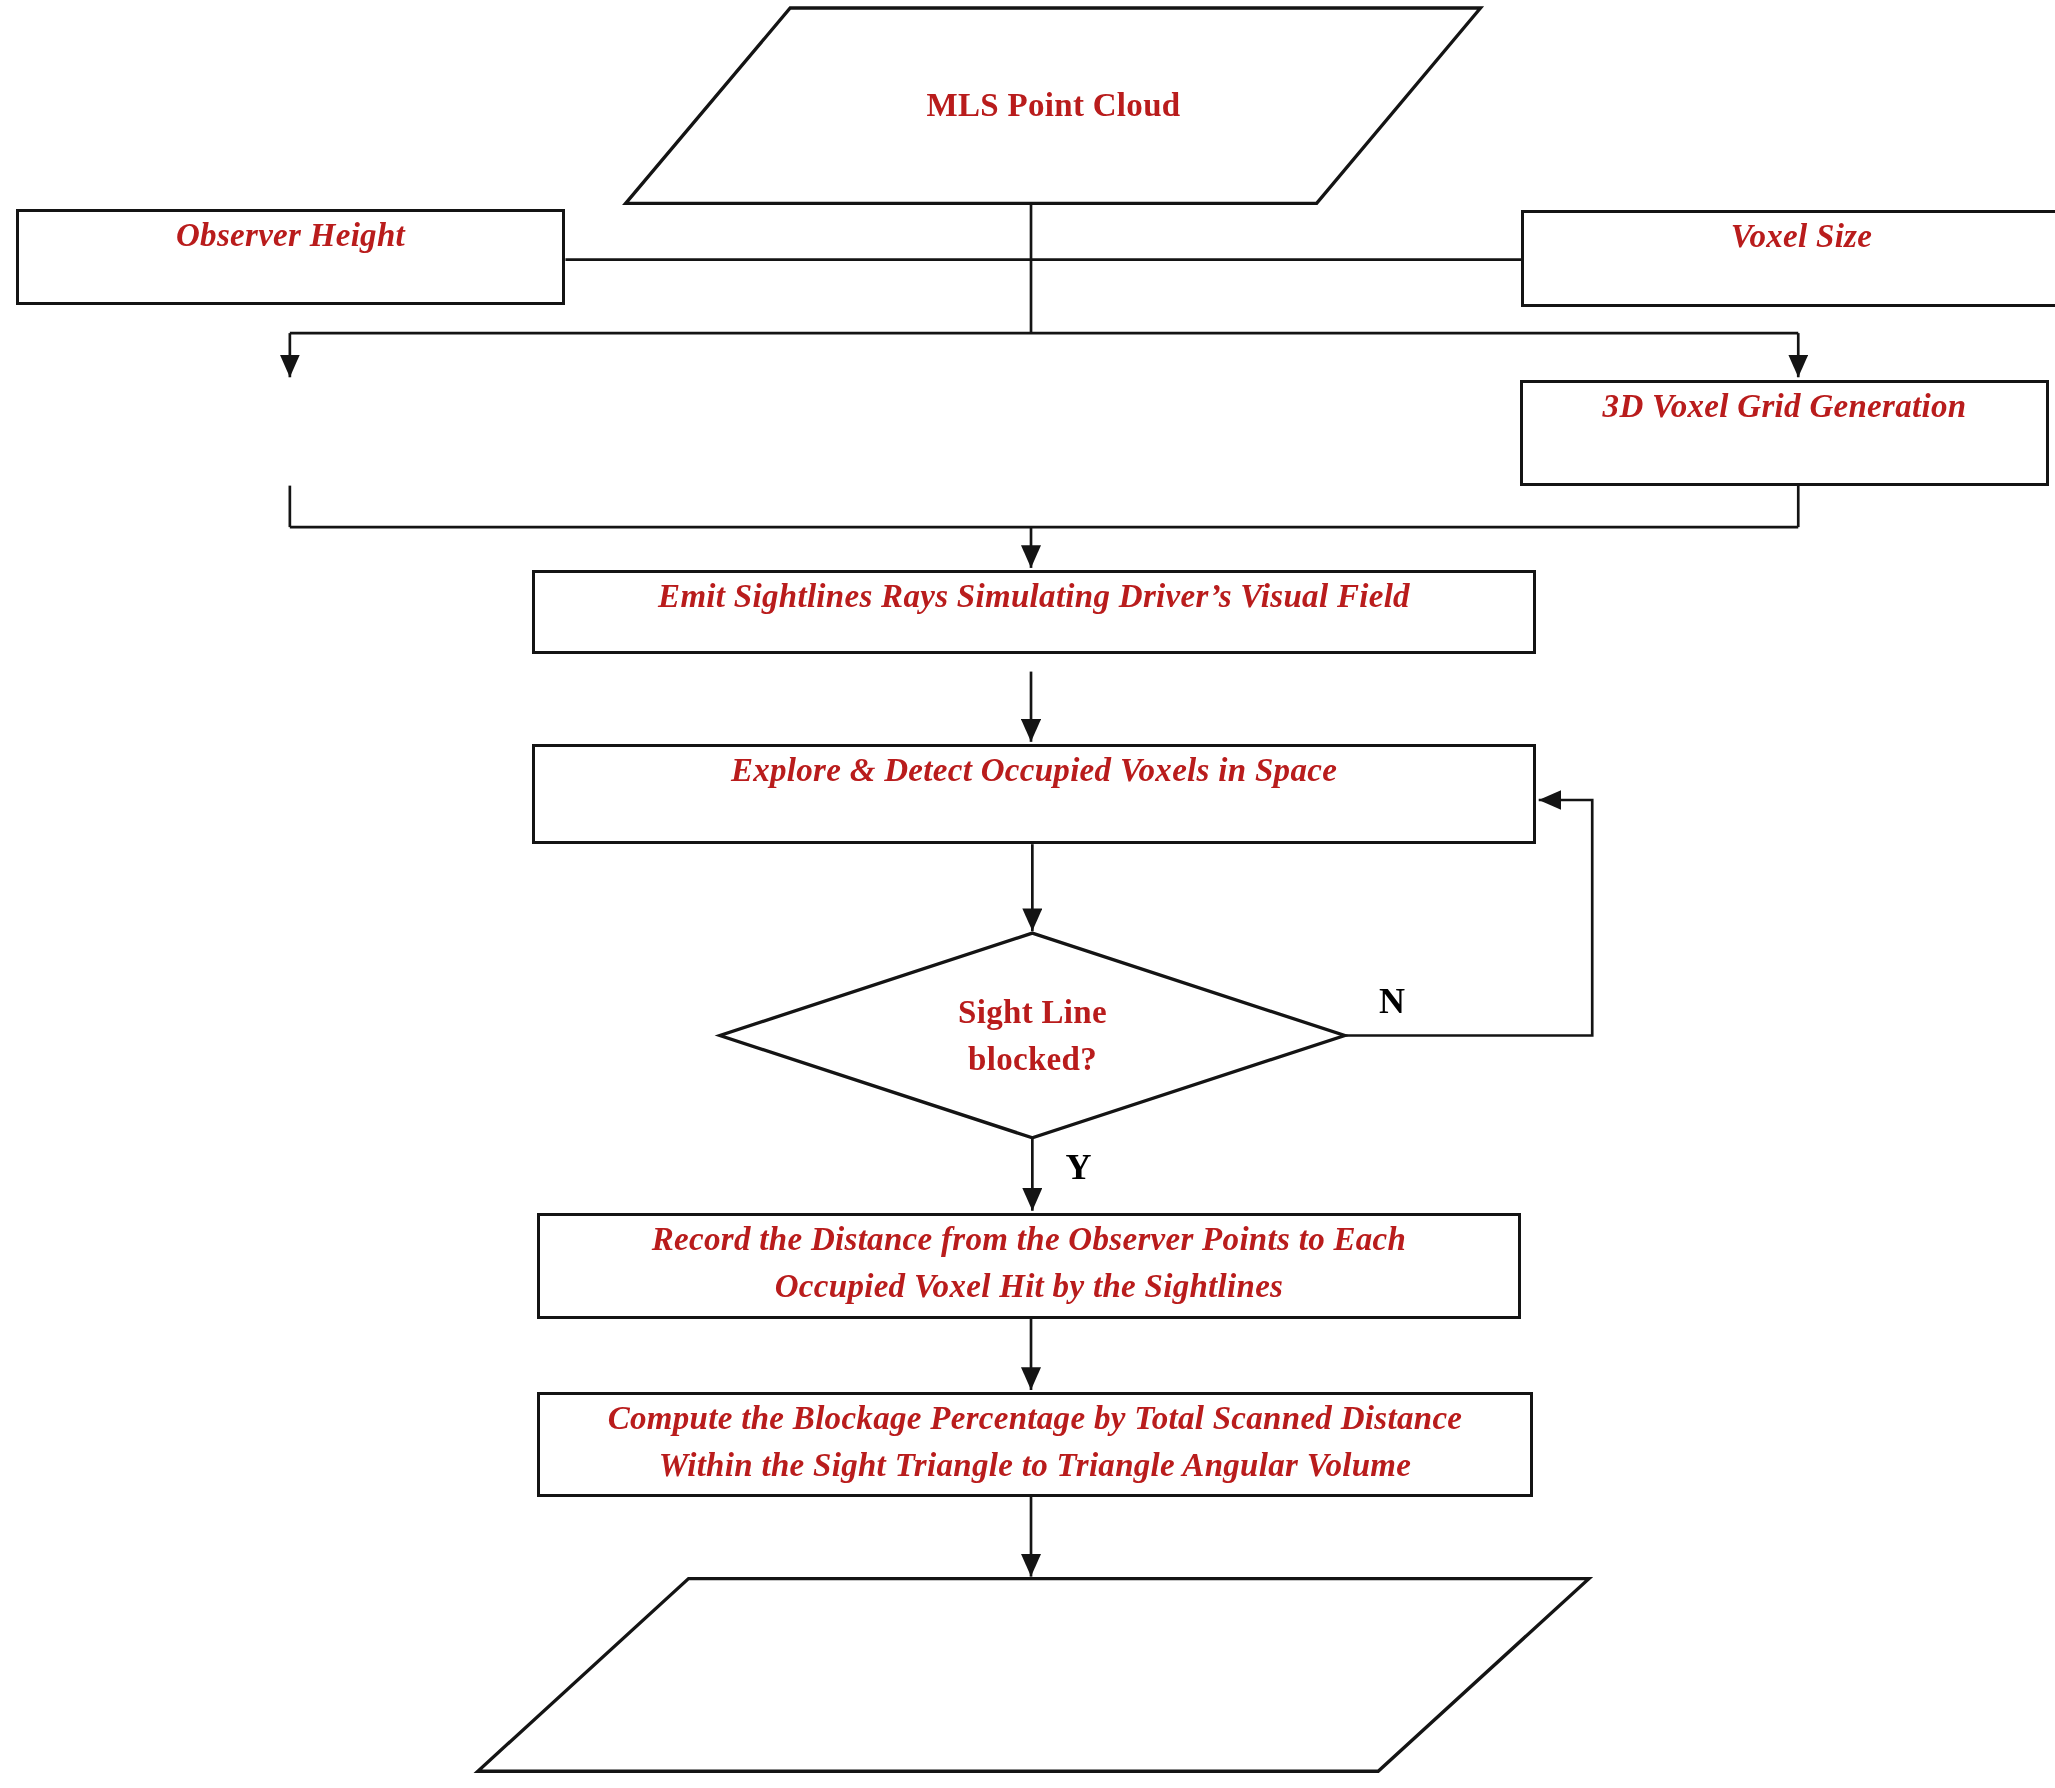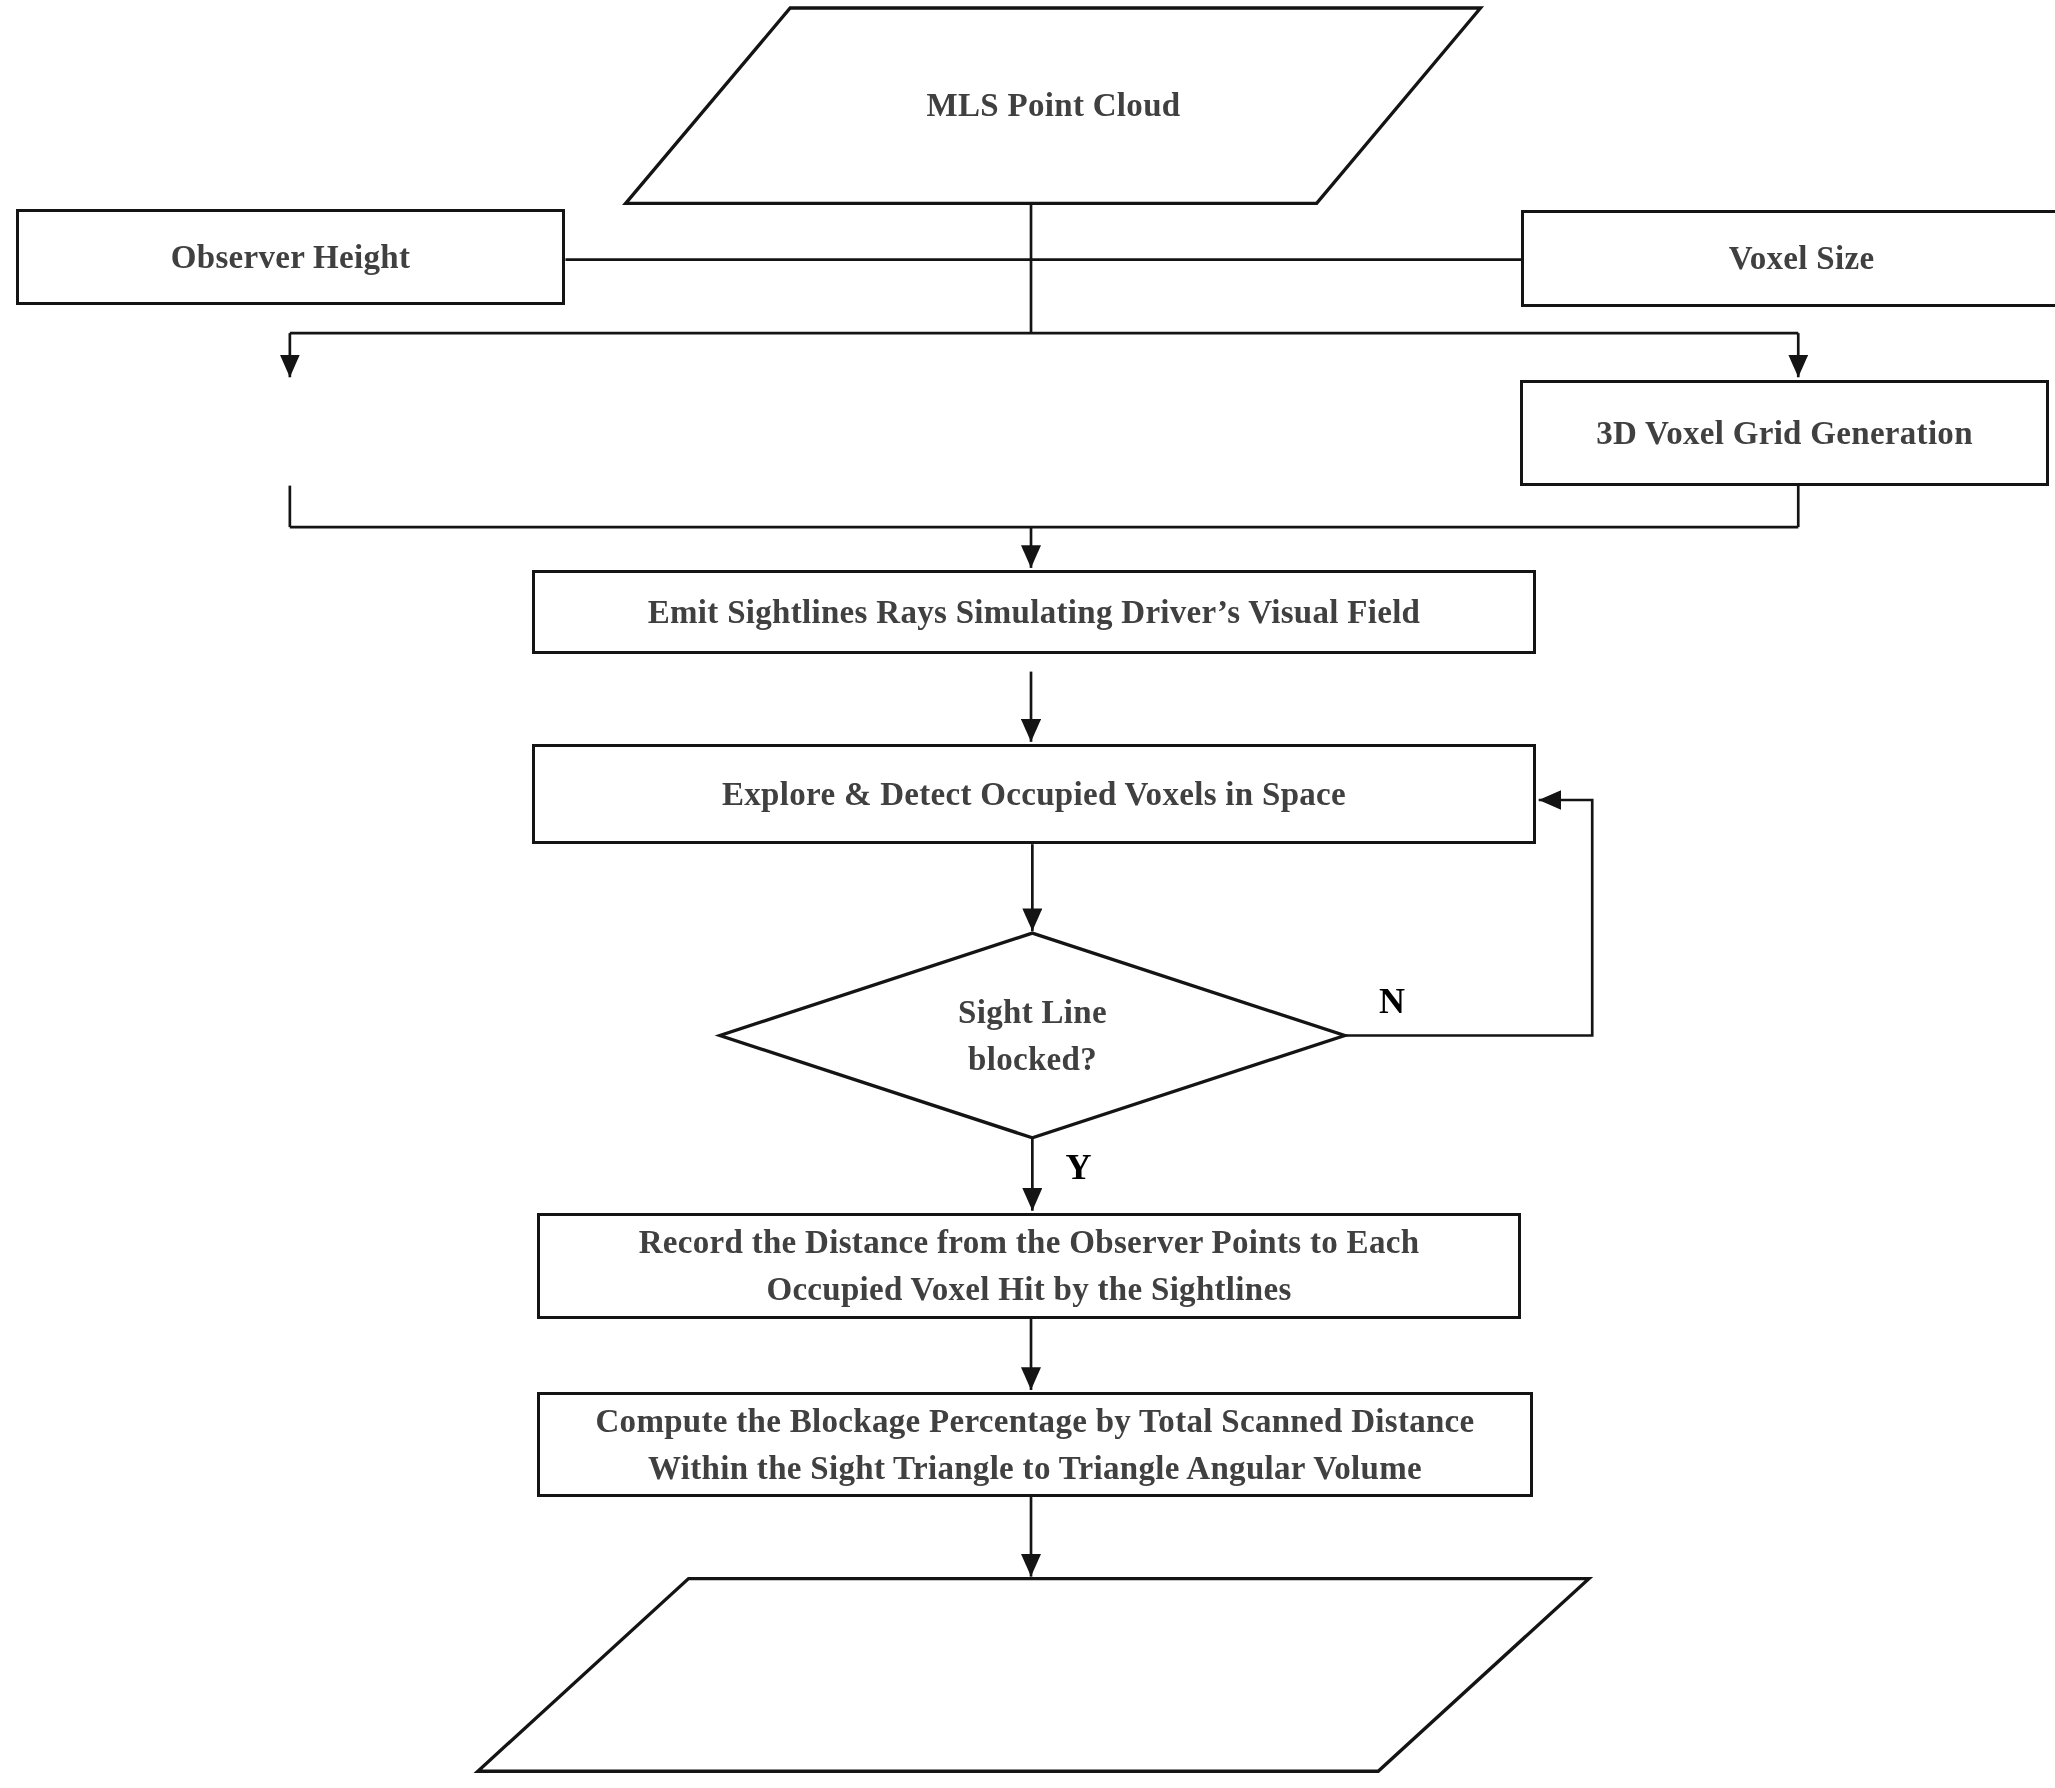--- a/index.html
+++ b/index.html
@@ -19,28 +19,28 @@
     position: absolute;
     left: 0;
     top: 0;
   }
   .rect-node {
     position: absolute;
     box-sizing: border-box;
     border: 3.3px solid #141414;
     background: #ffffff;
     display: flex;
-    align-items: center;
     justify-content: center;
+    font-style: italic;
   }
   .node-label {
     font-weight: 700;
     font-size: 33px;
     line-height: 1.42;
-    color: #404040;
+    color: #b91c1c;
     text-align: center;
     white-space: pre-line;
     letter-spacing: 0.3px;
   }
   .float-label {
     position: absolute;
     display: flex;
     align-items: center;
     justify-content: center;
     pointer-events: none;

